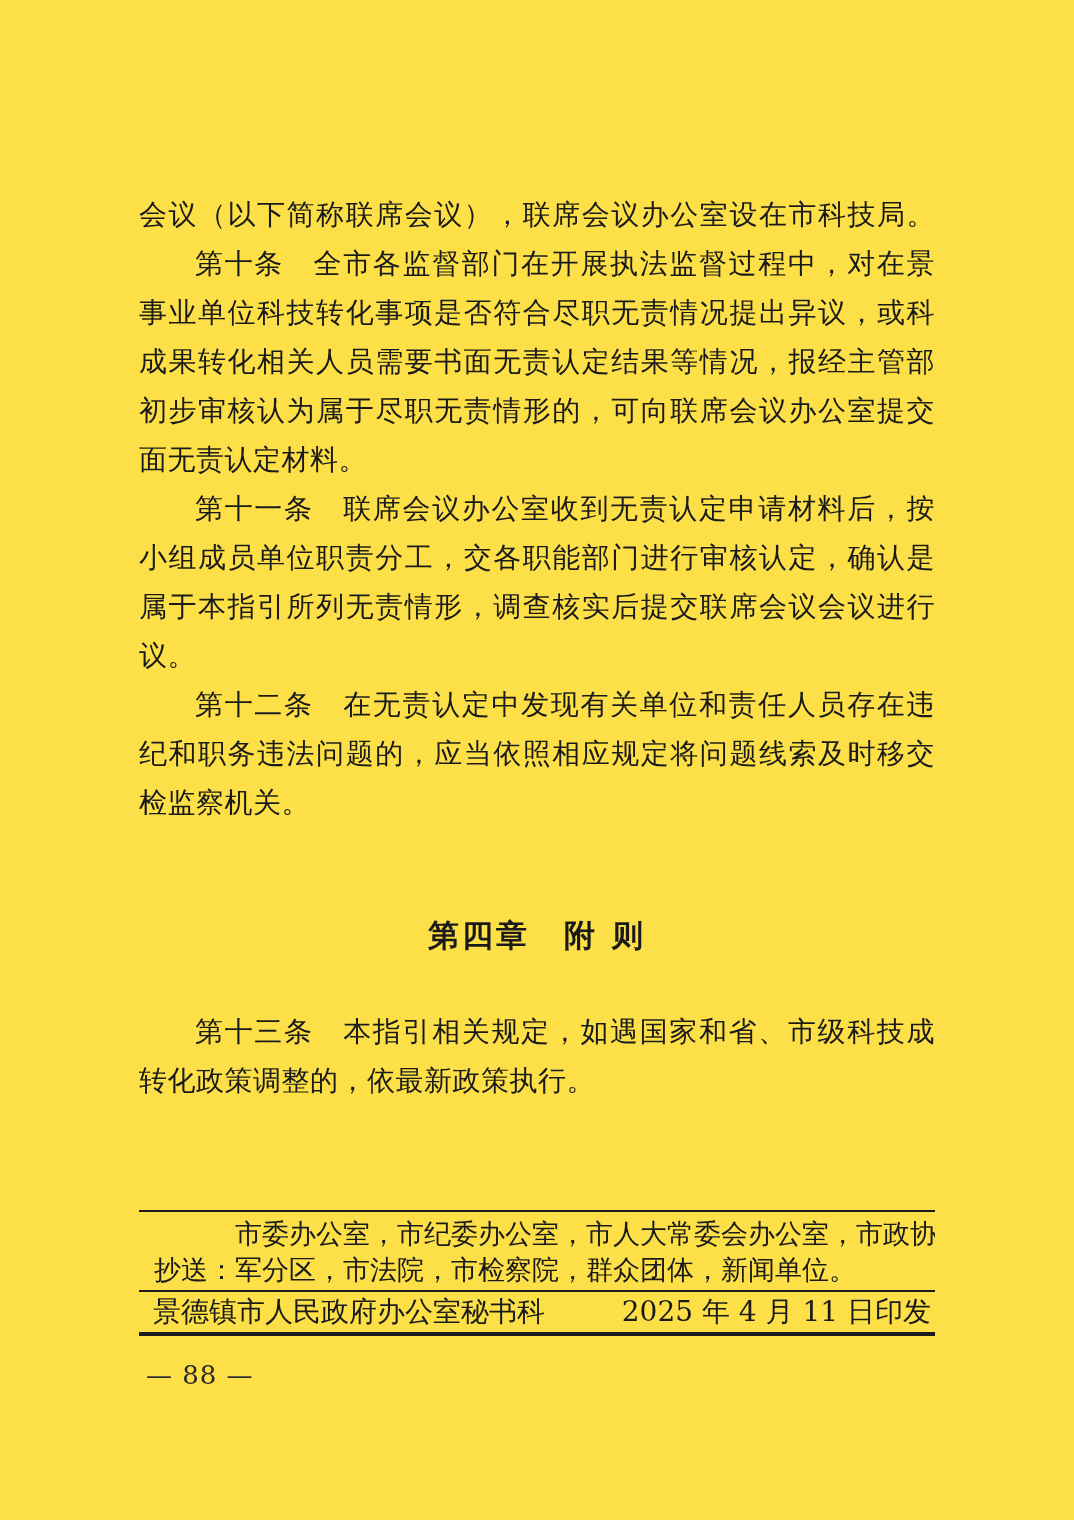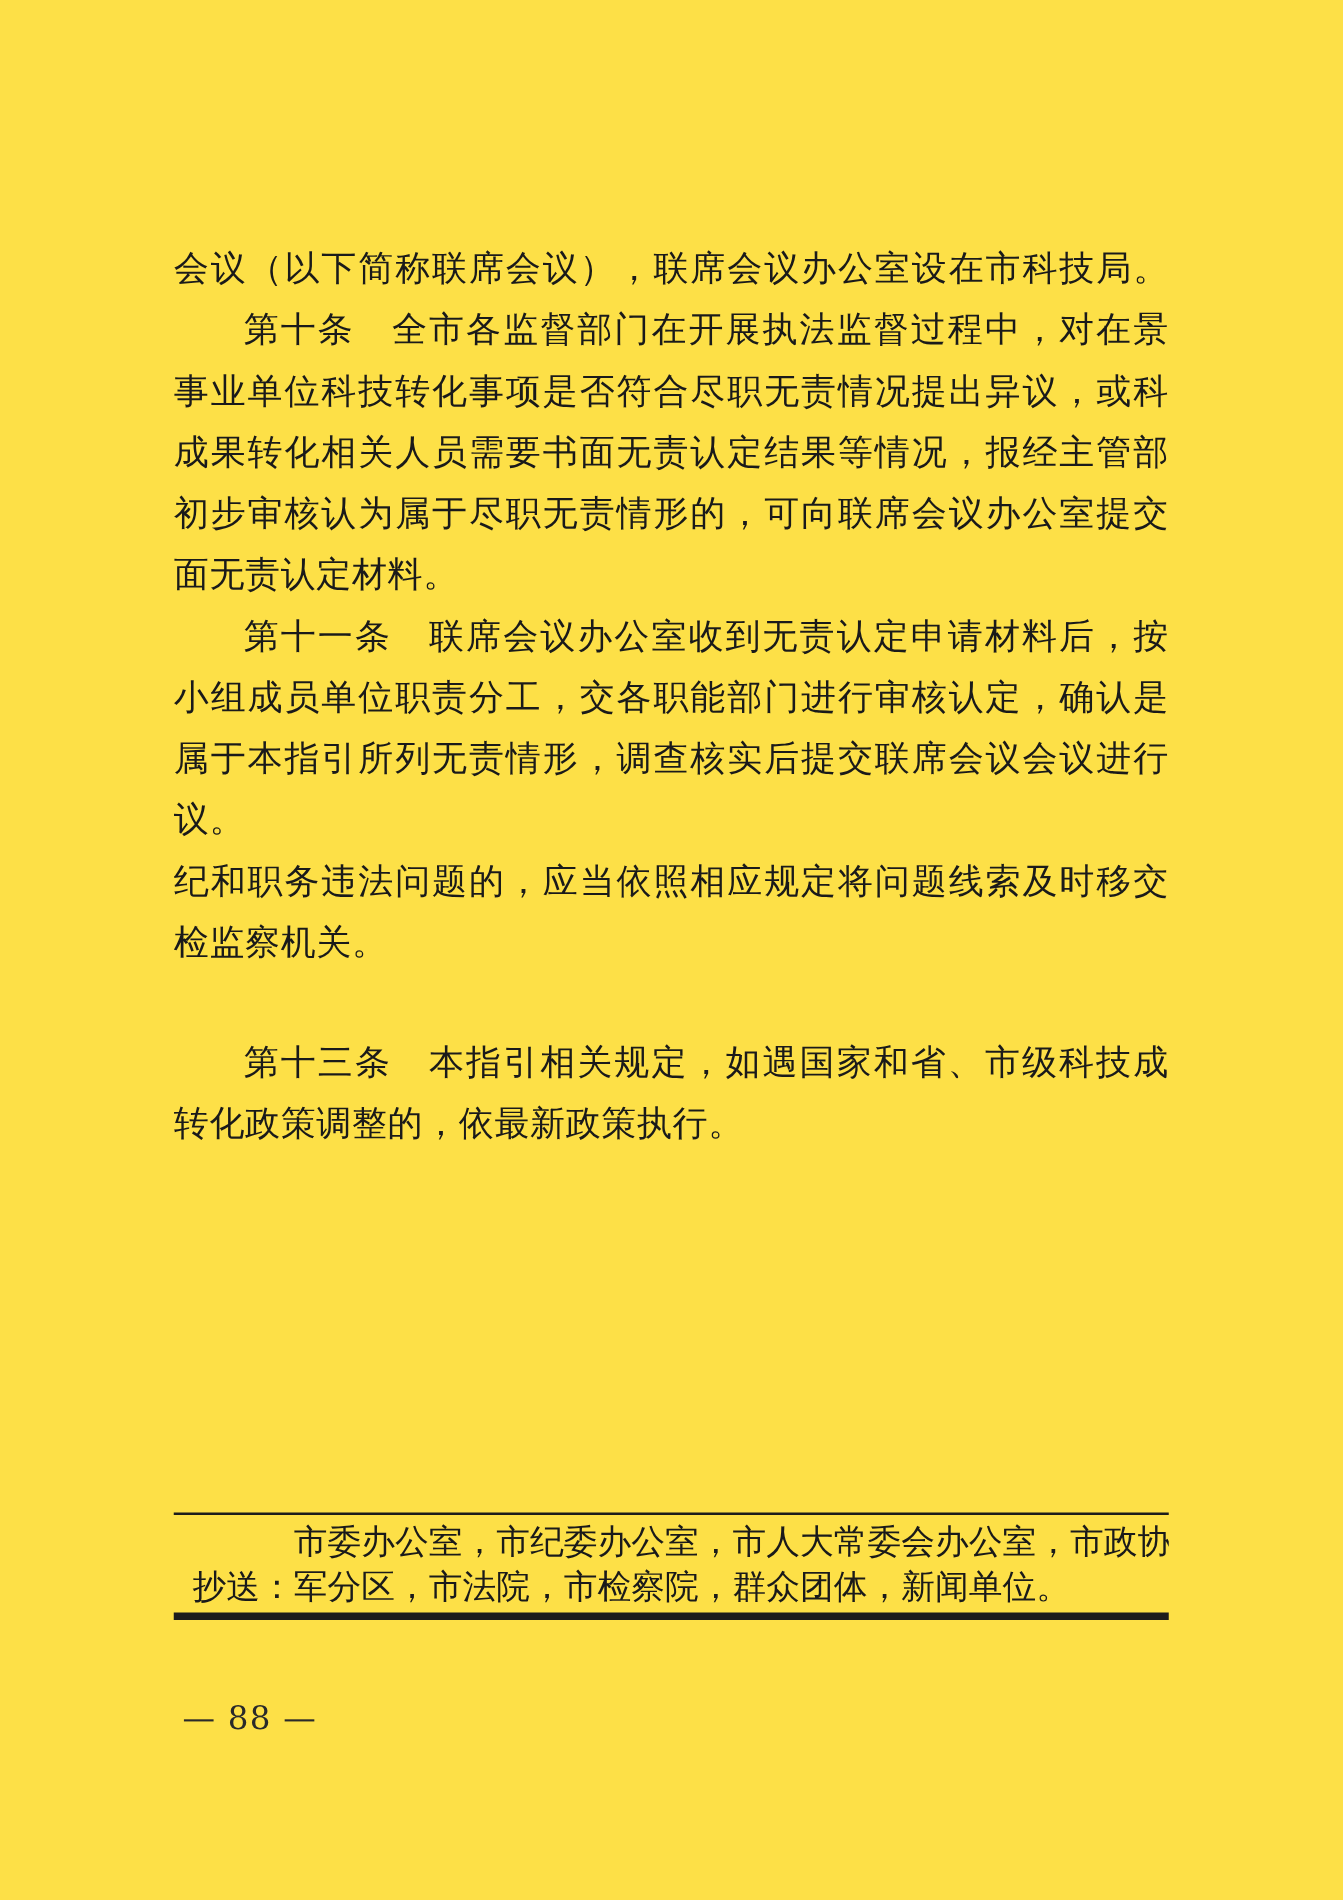--- a/index.html
+++ b/index.html
@@ -86,40 +86,46 @@
     <div class="bline">事业单位科技转化事项是否符合尽职无责情况提出异议，或科技</div>
     <div class="bline">成果转化相关人员需要书面无责认定结果等情况，报经主管部门</div>
     <div class="bline">初步审核认为属于尽职无责情形的，可向联席会议办公室提交书</div>
     <div class="bline last">面无责认定材料。</div>
 
     <div class="bline indent">第十一条　联席会议办公室收到无责认定申请材料后，按照</div>
     <div class="bline">小组成员单位职责分工，交各职能部门进行审核认定，确认是否</div>
     <div class="bline">属于本指引所列无责情形，调查核实后提交联席会议会议进行审</div>
     <div class="bline last">议。</div>
 
+    <div class="bline indent">第十二条　在无责认定中发现有关单位和责任人员存在违</div>
     <div class="bline">纪和职务违法问题的，应当依照相应规定将问题线索及时移交纪</div>
     <div class="bline last">检监察机关。</div>
 
+    <h2 class="chapter">第四章　附 则</h2>
 
     <div class="bline indent p-gap">第十三条　本指引相关规定，如遇国家和省、市级科技成果</div>
     <div class="bline last">转化政策调整的，依最新政策执行。</div>
   </main>
 
   <footer class="footer">
     <div class="rule"></div>
 
     <div class="cc">
       <span class="cc-label">抄送：</span>
       <div class="cc-lines">
         <div class="cc-line">市委办公室，市纪委办公室，市人大常委会办公室，市政协办公室，</div>
         <div class="cc-line">军分区，市法院，市检察院，群众团体，新闻单位。</div>
       </div>
     </div>
 
     <div class="rule"></div>
 
+    <div class="issuer-row">
+      <span class="issuer-name">景德镇市人民政府办公室秘书科</span>
+      <span class="print-date">2025 年 4 月 11 日印发</span>
+    </div>
 
     <div class="rule thick"></div>
   </footer>
 
   <div class="page-num">— 88 —</div>
 
 </div>
 
 </body></html>

